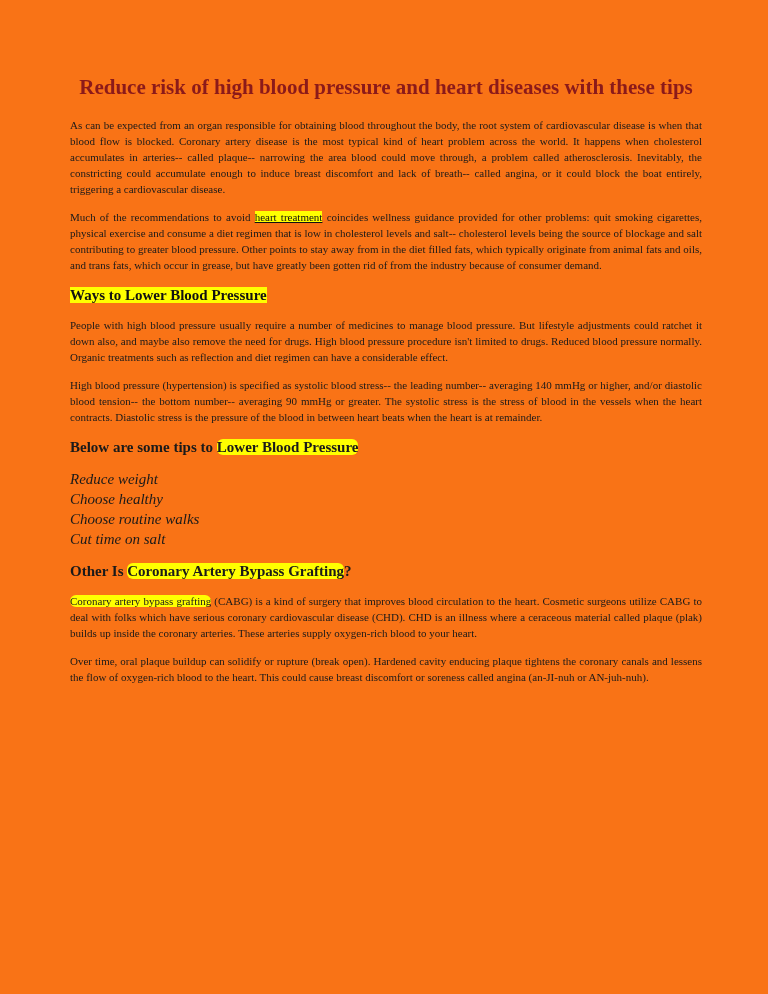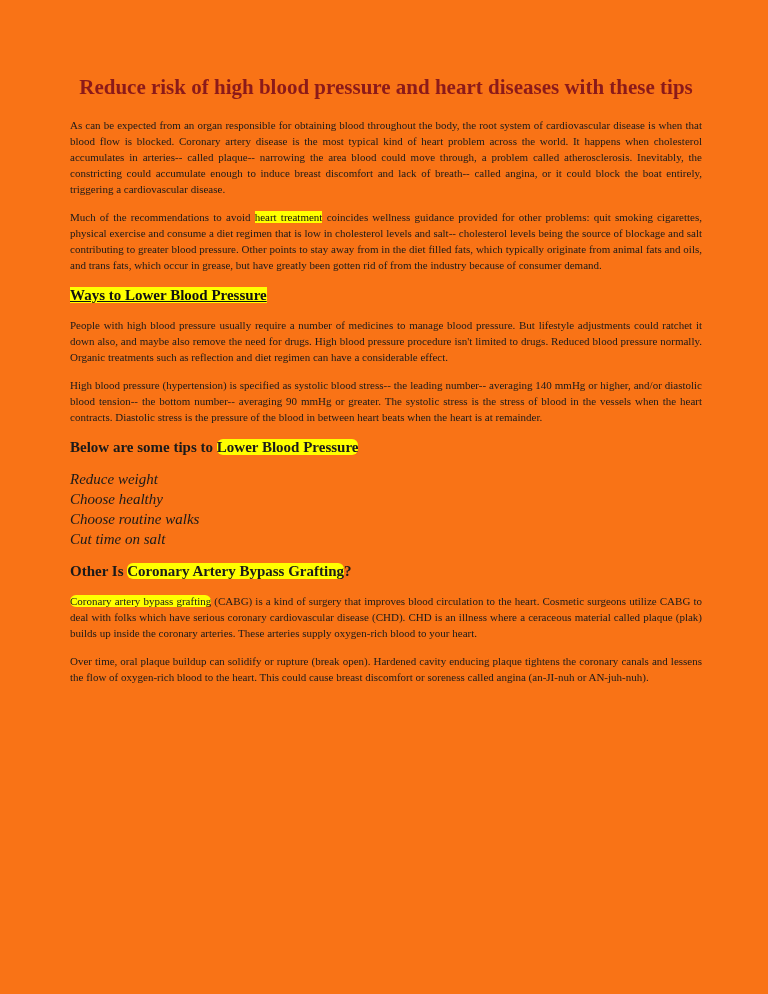--- a/index.html
+++ b/index.html
@@ -31,27 +31,27 @@
   .line-para {
     font-size: 15px;
     line-height: 20px;
     text-align: left;
     margin: 0 0 12px 0;
   }
   .bold { font-weight: bold; }
   .hl { background: var(--highlight-color, #ffff00); border-radius: 6px; }
   .hl-link {
     background: var(--highlight-color, #ffff00);
+    text-decoration: underline;
     color: #111111;
     cursor: pointer;
   }
   .heading-link {
     display: inline;
     font-weight: bold;
-    text-decoration: underline;
     color: #111111;
     cursor: pointer;
     background: var(--highlight-color, #ffff00);
   }
   .tips-list { margin: 0 0 12px 0; }
   .tips-list .item {
     font-size: 15px;
     line-height: 20px;
     text-align: left;
     font-style: italic;

